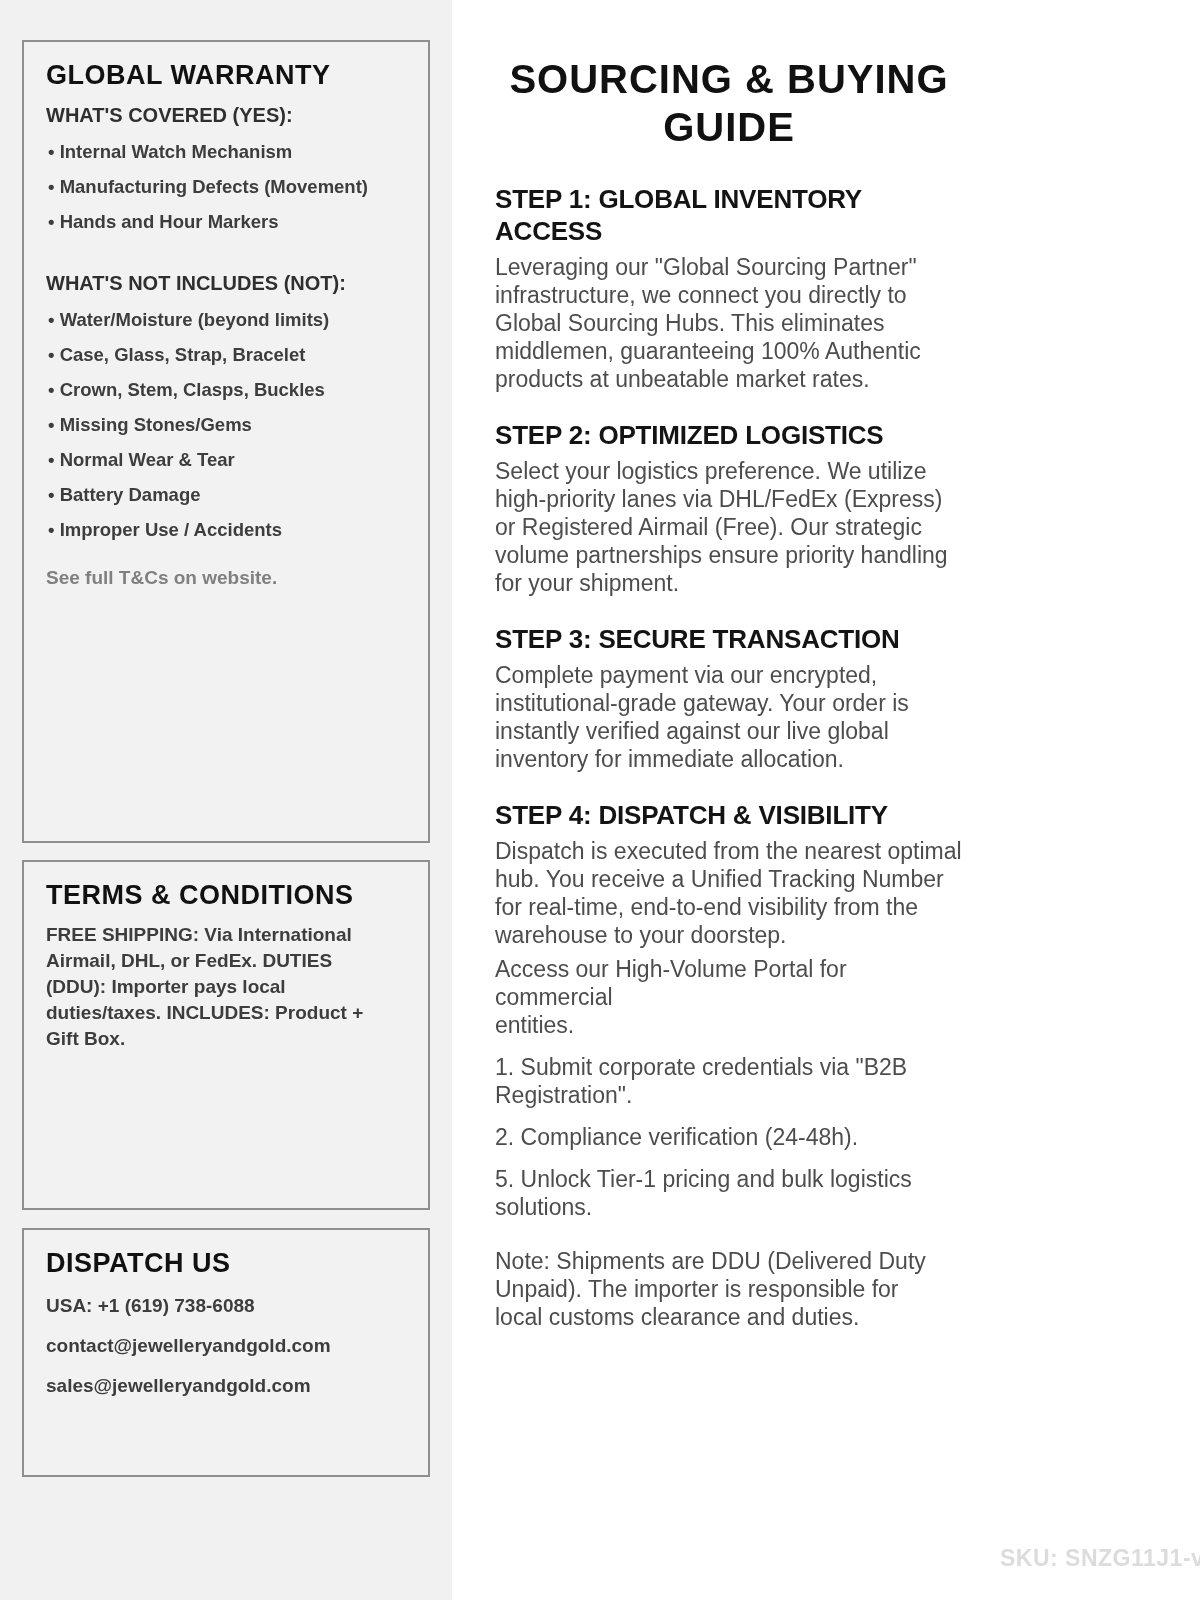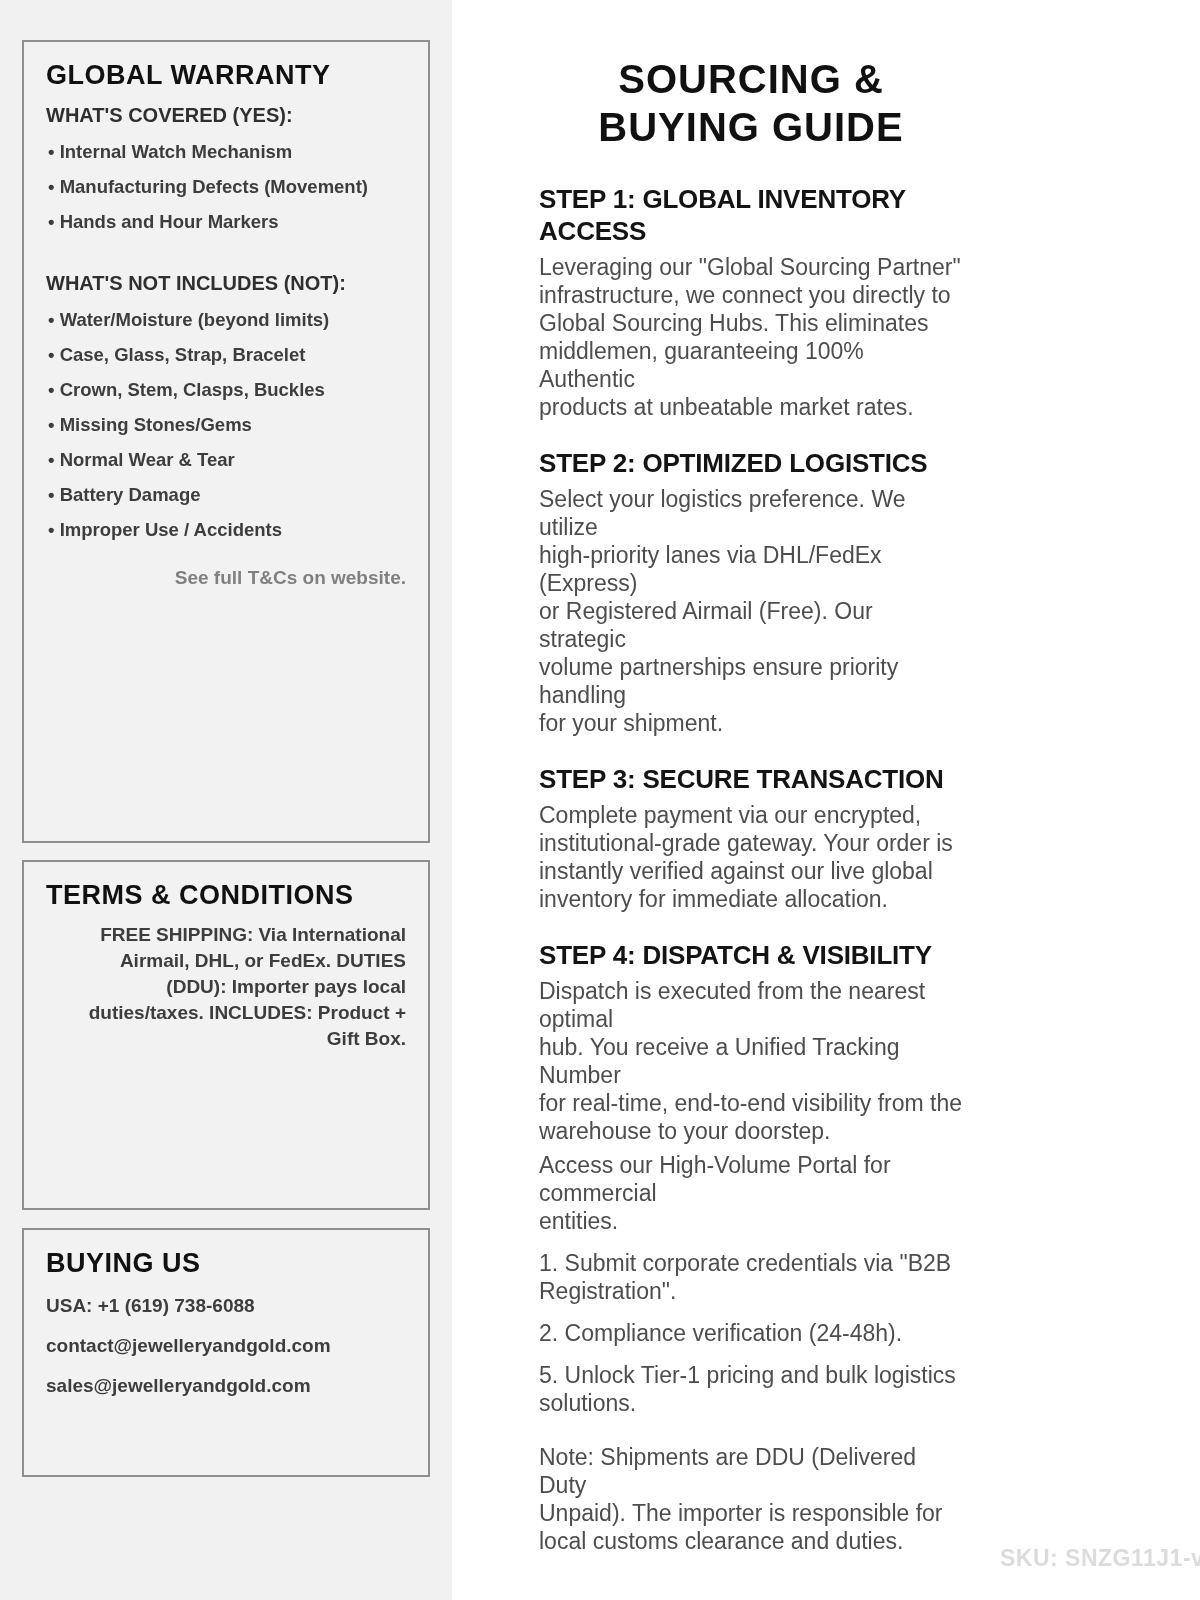--- a/index.html
+++ b/index.html
@@ -1,19 +1,19 @@
 <!DOCTYPE html>
 <html><head>
 <meta charset="utf-8">
 <style>
   * { margin: 0; padding: 0; box-sizing: border-box; }
   html, body { width: 1200px; height: 1600px; overflow: hidden; background: #ffffff; }
   body { font-family: "Liberation Sans", sans-serif; position: relative; }
 
-  .page { display: flex; width: 988px; height: 1600px; gap: 44px; }
+  .page { display: flex; width: 988px; height: 1600px; }
 
   
   .sidebar {
     width: 452px; min-width: 452px; height: 1600px;
     background: #f1f1f1;
     padding: 40px 22px 0 22px;
   }
   .box {
     background: #f2f2f2;
     border: 2px solid #8f8f8f;
@@ -33,25 +33,25 @@
   }
   .bullets { list-style: none; }
   .bullets li {
     font-size: 18.5px; font-weight: 700; color: #3d3d3d;
     line-height: 24px; margin-bottom: 11px; padding-left: 2px;
   }
   .bullets li::before { content: "\2022\00a0"; color: #3d3d3d; }
   .gap-above { margin-top: 36px; }
   .footnote {
     margin-top: 24px;
-    font-size: 19px; font-weight: 700; color: #808080; line-height: 24px; text-align: right;
+    font-size: 19px; font-weight: 700; color: #808080; line-height: 24px;
   }
   .box-body {
     font-size: 19px; font-weight: 700; color: #3d3d3d;
-    line-height: 26px; white-space: pre-line; text-align: right;
+    line-height: 26px; white-space: pre-line;
   }
   .contact-line {
     font-size: 19px; font-weight: 700; color: #3d3d3d;
     line-height: 24px; margin-bottom: 16px;
   }
   .box-contact h2 { margin-bottom: 14px; }
 
   
   .main {
     flex: 1; background: #ffffff;
@@ -113,21 +113,21 @@
     <section class="box box-terms">
       <h2>TERMS &amp; CONDITIONS</h2>
       <p class="box-body">FREE SHIPPING: Via International
 Airmail, DHL, or FedEx.  DUTIES
 (DDU): Importer pays local
 duties/taxes.  INCLUDES: Product +
 Gift Box.</p>
     </section>
 
     <section class="box box-contact">
-      <h2>BUYING US</h2>
+      <h2>DISPATCH US</h2>
       <p class="contact-line">USA: +1 (619) 738-6088</p>
       <p class="contact-line">contact@jewelleryandgold.com</p>
       <p class="contact-line">sales@jewelleryandgold.com</p>
     </section>
 
   </aside>
 
   <main class="main">
     <h1 class="main-title">SOURCING &amp; BUYING GUIDE</h1>
 

